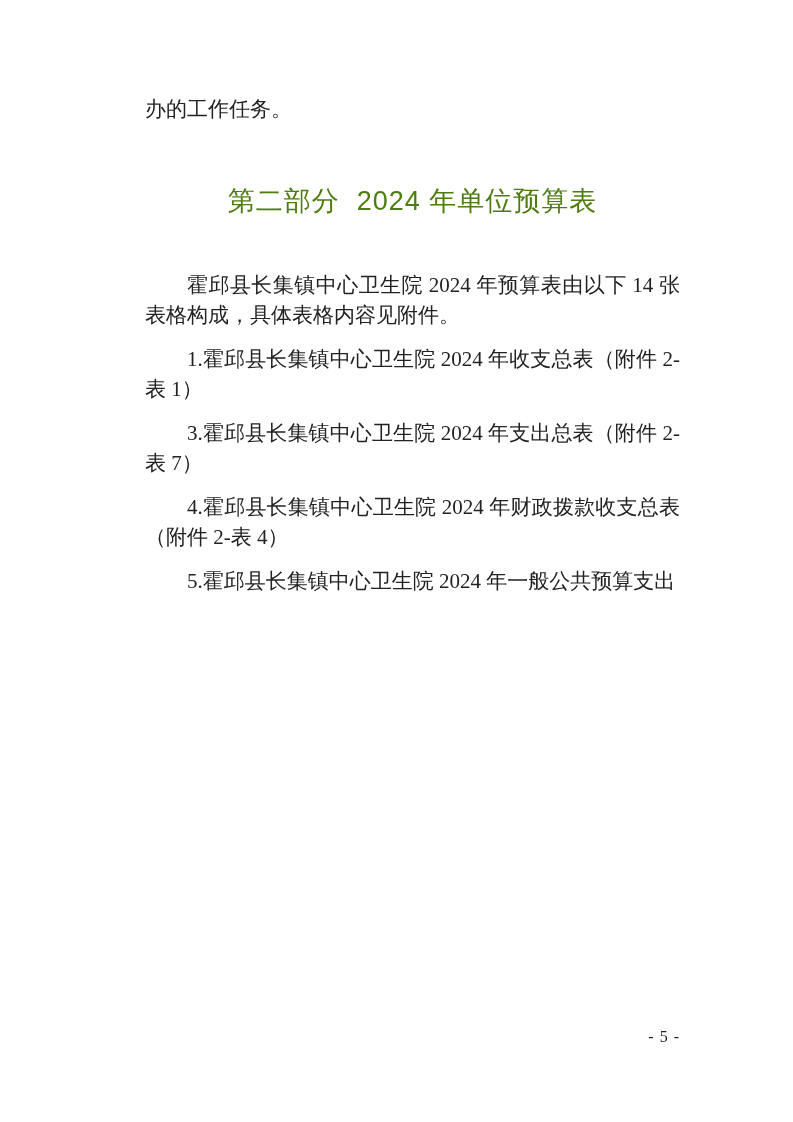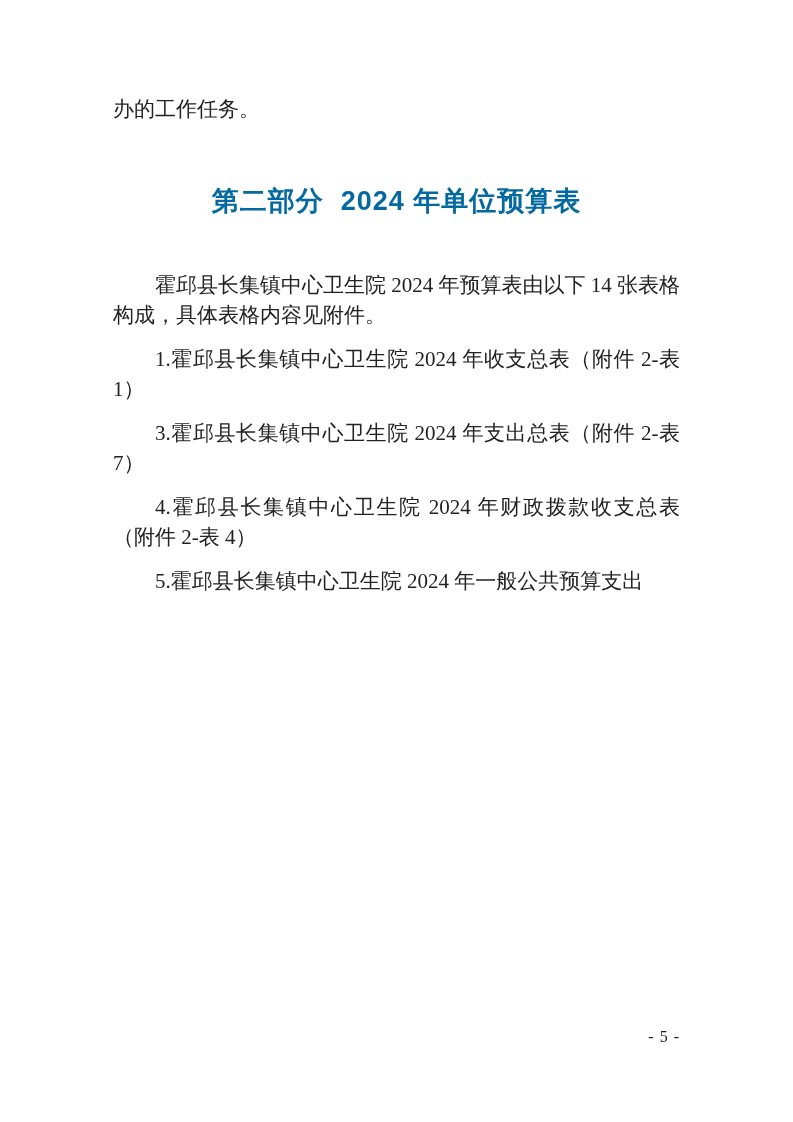--- a/index.html
+++ b/index.html
@@ -1,15 +1,15 @@
 <!DOCTYPE html>
 <html><head>
   <meta charset="utf-8">
   <style>
-    * { box-sizing: border-box; }
+    * { box-sizing: border-box; padding-left: 16px; }
     html, body {
       margin: 0;
       padding: 0;
       background: #ffffff;
     }
     .page {
       position: relative;
       width: 793px;
       height: 1122px;
       background: #ffffff;
@@ -30,28 +30,28 @@
       margin: 14px 0 0 0;
       text-indent: 42px;
       word-break: break-all;
     }
     .continuation {
       margin-top: 0;
       text-indent: 0;
     }
     .section-heading {
       font-family: "Liberation Sans", "DejaVu Sans", sans-serif;
-      font-weight: bold;
+      font-weight: normal;
       font-size: 27px;
       line-height: 38px;
       text-align: center;
       letter-spacing: 1px;
       margin: 58px 0 4px 0;
       white-space: pre-wrap;
-      color: #0369a1;
+      color: #4d7c0f;
     }
     .intro-para {
       margin-top: 50px;
     }
     .page-number {
       position: absolute;
       top: 1027px;
       right: 113px;
       font-size: 16px;
       line-height: 20px;

